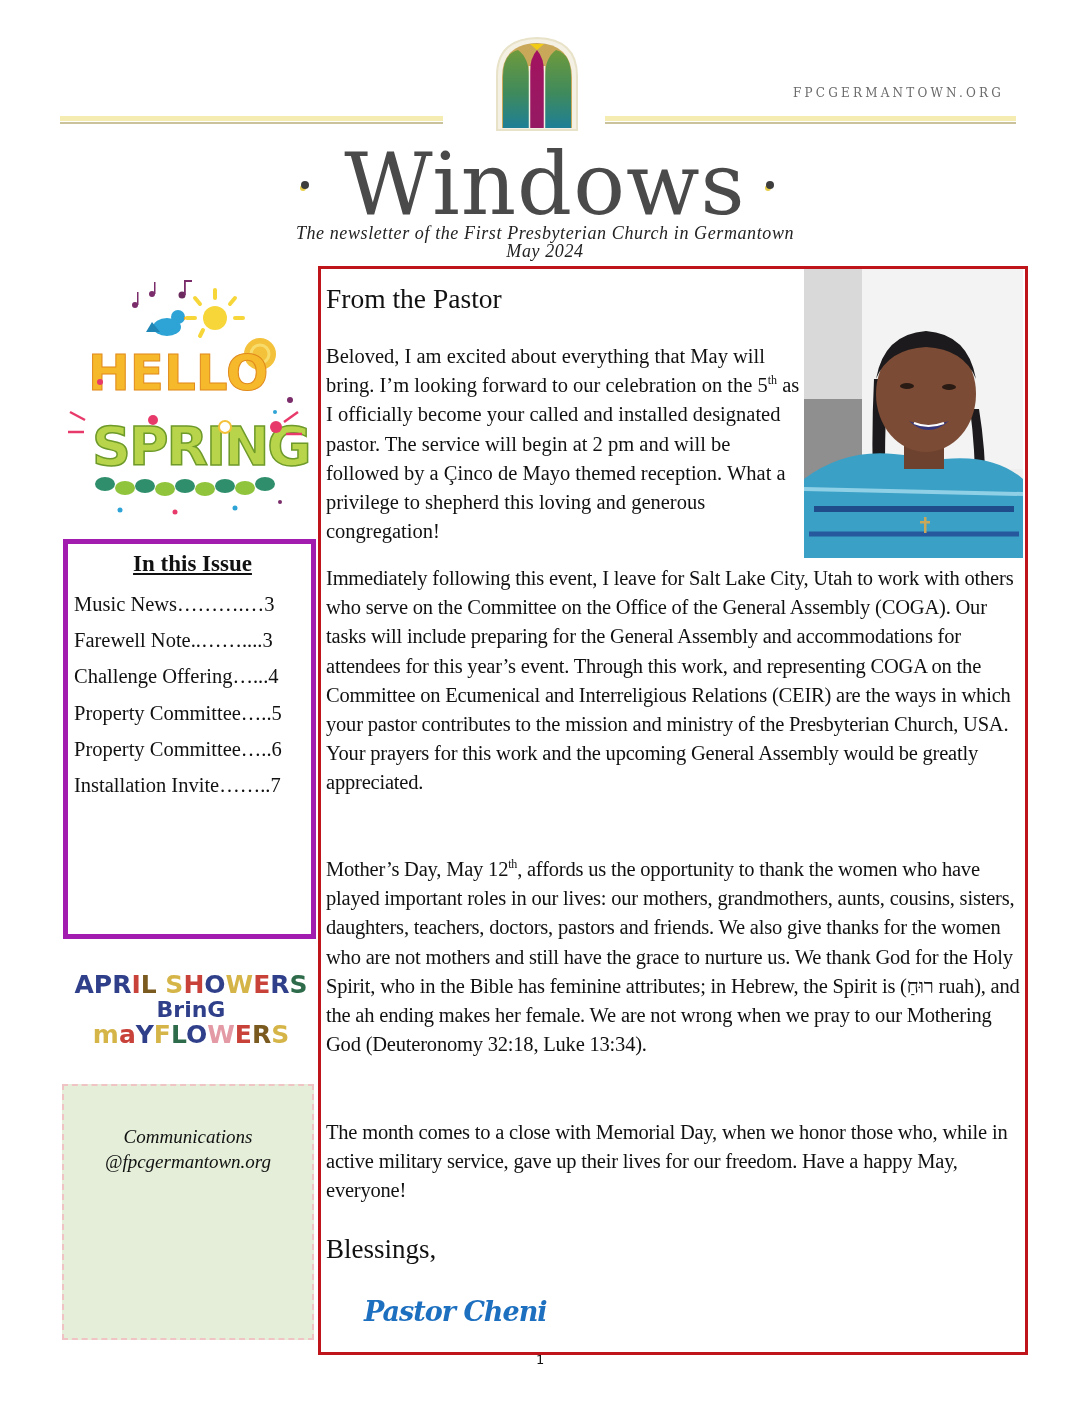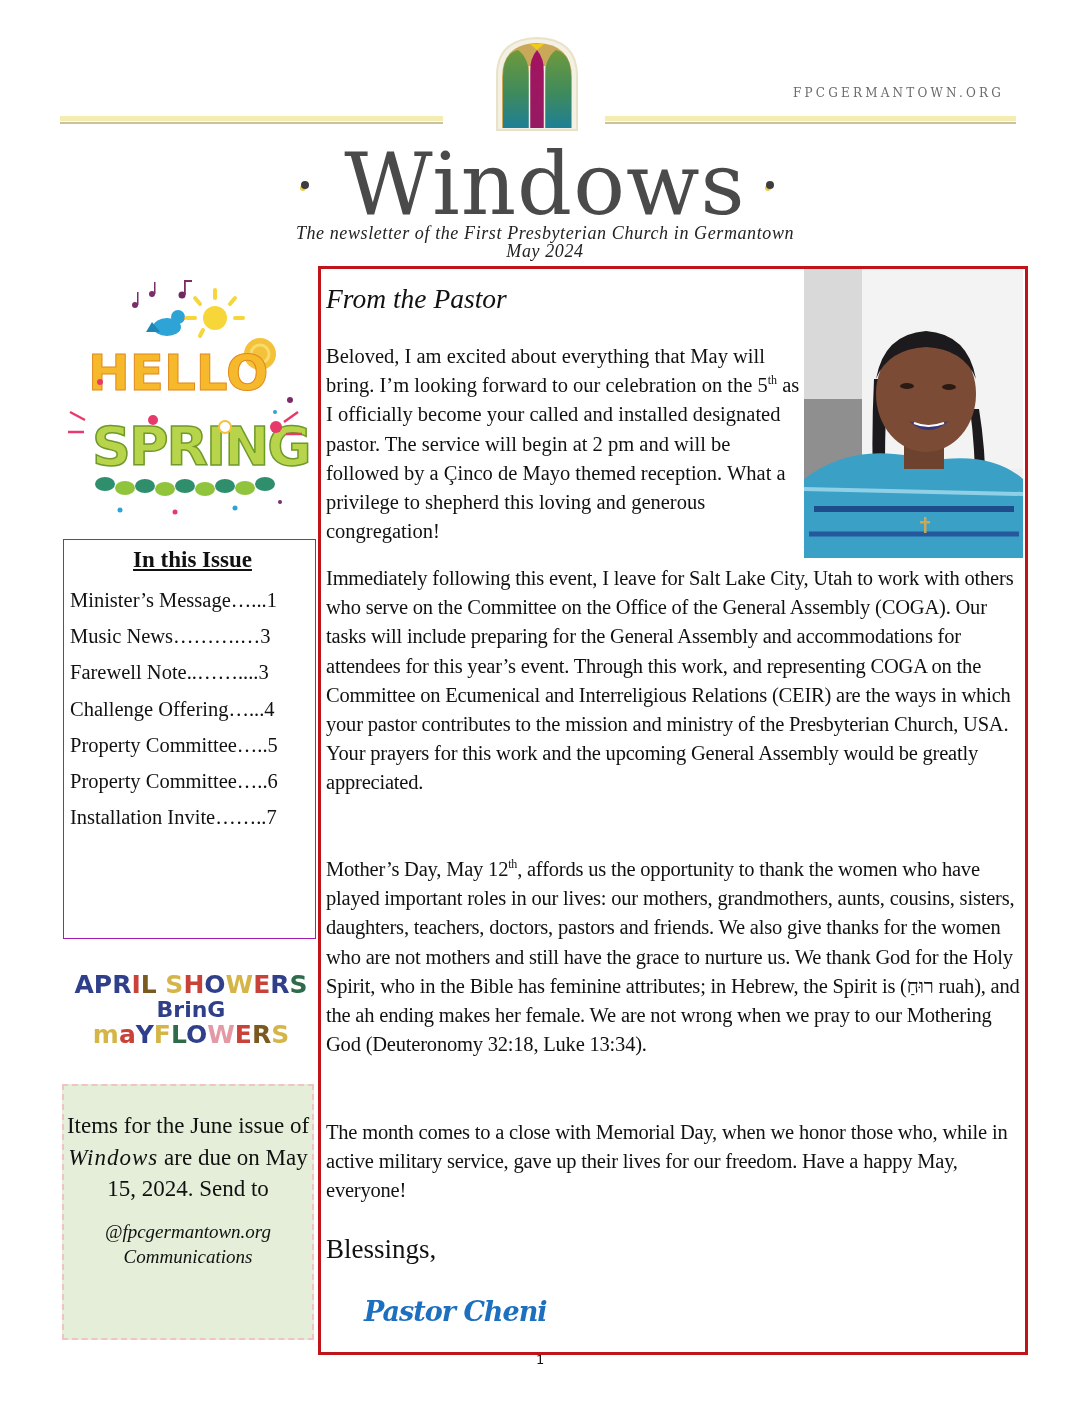--- a/index.html
+++ b/index.html
@@ -15,40 +15,40 @@
     .masthead { left:290px; top:134px; width:510px; text-align:center; font-family:"DejaVu Serif", serif; font-size:86px; color:#4a4a4a; line-height:100px; letter-spacing:1px; }
     .dot { width:8px; height:8px; border-radius:50%; background:#3d3d3d; box-shadow:-2px 3px 0 -1px #e8cf4a; }
     .dot-left { left:301px; top:181px; }
     .dot-right { left:766px; top:181px; }
     .subtitle { left:260px; top:224px; width:570px; text-align:center; font-style:italic; font-size:18px; line-height:18px; letter-spacing:0.6px; color:#222; }
 
     
     .spring-art { left:60px; top:272px; width:250px; height:250px; }
 
     
-    .toc { left:63px; top:539px; width:253px; height:400px; border:1px solid #a21caf; box-sizing:border-box; padding:6px 0 4px 6px; background:#fff; }
+    .toc { left:63px; top:539px; width:253px; height:400px; border:5px solid #a21caf; box-sizing:border-box; padding:6px 0 4px 6px; background:#fff; }
     .toc-title { text-align:center; font-weight:bold; font-size:23px; text-decoration:underline; margin:0 0 8px 0; line-height:28px; }
     .toc-item { font-size:20.5px; line-height:36.2px; white-space:nowrap; padding-left:0; }
 
     
     .showers { left:68px; top:970px; width:246px; height:88px; }
     .showers-line { text-align:center; font-family:"DejaVu Sans", sans-serif; font-weight:bold; }
     .showers-l1 { font-size:25px; line-height:30px; letter-spacing:0px; }
     .showers-l2 { font-size:22px; line-height:20px; color:#2f3f8a; font-weight:bold; }
     .showers-l3 { font-size:25px; line-height:30px; }
 
     
     .deadline { left:62px; top:1084px; width:252px; height:256px; background:#e4eed8; border:2px dashed #f0c4c4; box-sizing:border-box; text-align:center; padding-top:24px; }
     .deadline-text { font-size:23px; line-height:31.5px; color:#111; }
     .deadline-text i { font-style:italic; letter-spacing:1px; }
     .deadline-contact { font-style:italic; font-size:19px; line-height:25px; margin-top:14px; color:#111; }
 
     
     .article { left:318px; top:266px; width:710px; height:1089px; border:3px solid #c0141b; box-sizing:border-box; }
-    .article-title { left:326px; top:282px; font-size:27.5px; line-height:34px; color:#111;font-style:italic; }
+    .article-title { left:326px; top:282px; font-size:27.5px; line-height:34px; color:#111; }
     .photo { left:804px; top:269px; width:219px; height:289px; overflow:hidden; background:#e9e9e9; }
     .para { font-size:20.5px; line-height:29.2px; color:#111; }
     .p1 { left:326px; top:342px; width:478px; }
     .p2 { left:326px; top:564px; width:700px; letter-spacing:-0.2px; }
     .p3 { left:326px; top:855px; width:700px; letter-spacing:-0.2px; }
     .p4 { left:326px; top:1118px; width:700px; letter-spacing:-0.2px; }
     .closing { left:326px; top:1235px; font-size:27px; line-height:29px; }
     .signature { left:328px; top:1296px; font-family:"DejaVu Serif", serif; font-style:italic; font-weight:bold; font-size:27px; color:#1d6fbf; letter-spacing:-1px;margin-left:36px; }
     .page-num { left:536px; top:1352px; font-family:"DejaVu Sans", sans-serif; font-size:13px; color:#111; }
     sup { font-size:12px; line-height:0; }
@@ -156,21 +156,20 @@
       <circle cx="165" cy="155" r="6" fill="#fff" stroke="#f4c13a" stroke-width="2"></circle>
       <circle cx="93" cy="148" r="5" fill="#e83a6a"></circle>
       <circle cx="216" cy="155" r="6" fill="#e83a6a"></circle>
     </g>
   </svg>
 </div>
 
 <div class="abs toc">
   <div class="toc-title">In this Issue</div>
   <div class="toc-list">
-    <div class="toc-item"><span>Minister’s Message</span><span>…...</span><span>1</span></div>
     <div class="toc-item"><span>Music News</span><span>……….…</span><span>3</span></div>
     <div class="toc-item"><span>Farewell Note</span><span>..……....</span><span>3</span></div>
     <div class="toc-item"><span>Challenge Offering</span><span>…...</span><span>4</span></div>
     <div class="toc-item"><span>Property Committee</span><span>…..</span><span>5</span></div>
     <div class="toc-item"><span>Property Committee</span><span>…..</span><span>6</span></div>
     <div class="toc-item"><span>Installation Invite</span><span>……..</span><span>7</span></div>
   </div>
 </div>
 
 <div class="abs showers">
@@ -179,26 +178,23 @@
     
   </div>
   <div class="showers-line showers-l2">BrinG</div>
   <div class="showers-line showers-l3">
     <span style="color:#d6b548">m</span><span style="color:#c9423a">a</span><span style="color:#2f3f8a">Y</span><span style="color:#d6b548">F</span><span style="color:#2e6b4a">L</span><span style="color:#2f3f8a">O</span><span style="color:#e39aa5">W</span><span style="color:#c9423a">E</span><span style="color:#7a5a1e">R</span><span style="color:#d6b548">S</span>
     
   </div>
 </div>
 
 <div class="abs deadline">
-  <div class="deadline-text">
-    <span>Items for the June issue of </span><i>Windows</i><span> are due on May 15, 2024. Send to</span>
-  </div>
   <div class="deadline-contact">
+    <div>Communications</div>
     <div>@fpcgermantown.org</div>
-    <div>Communications</div>
   </div>
 </div>
 
 <div class="abs article"></div>
 <div class="abs article-title">From the Pastor</div>
 
 <div class="abs photo">
   <svg width="219" height="289" viewBox="0 0 219 289" aria-label="Photo of Pastor Cheni">
     <rect x="0" y="0" width="219" height="289" fill="#eeeeee"></rect>
     <rect x="0" y="0" width="58" height="140" fill="#d9d9d9"></rect>

